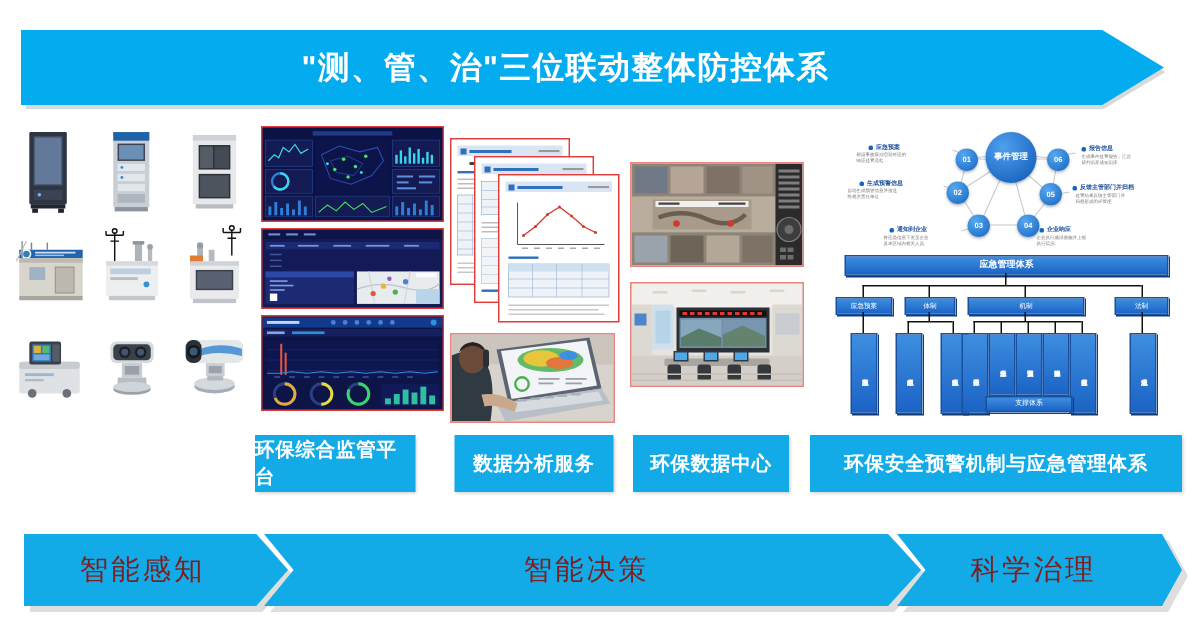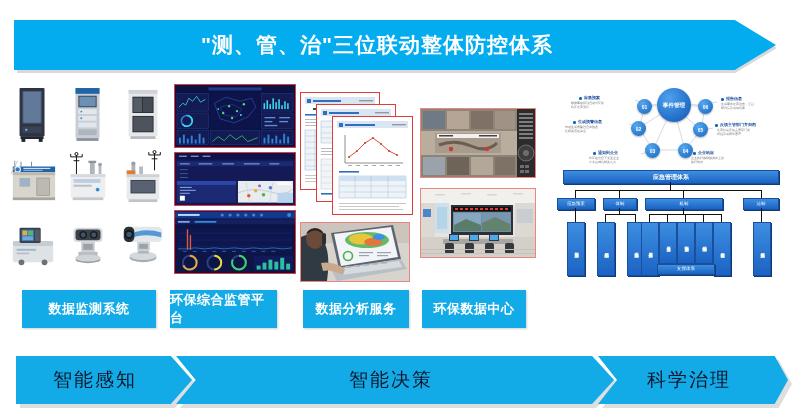--- a/index.html
+++ b/index.html
@@ -51,21 +51,21 @@
     position:absolute;top:0;height:38px;background:#12ABE8;
     display:flex;align-items:center;justify-content:center;
     color:#fff;font-size:13px;font-weight:bold;letter-spacing:.5px;
     box-shadow:1px 1px 2px rgba(0,0,0,.18);
   }
   
   .flowbar{position:absolute;left:0;top:352px;width:800px;height:58px;}
   .seg{
     position:absolute;top:4px;height:48px;background:#12ABE8;
     display:flex;align-items:center;justify-content:center;
-    color:#0f172a;font-size:19px;letter-spacing:2px;
+    color:#7f1d1d;font-size:19px;letter-spacing:2px;
   }
   .seg-shadow{position:absolute;top:8px;height:48px;background:#dedede;}
   
   .hub{position:absolute;left:0;top:0;width:250px;height:88px;}
   .tree{position:absolute;left:8px;top:86px;width:238px;height:112px;}
   .tbox{position:absolute;background:linear-gradient(180deg,#3d8ee0,#1b63c4);
         border:1px solid #1a4f9c;color:#fff;display:flex;align-items:center;
         justify-content:center;text-align:center;line-height:1.05;
         font-size:4.4px;box-shadow:1px 1px 0 #0e3d7d;}
   .tbox.v{writing-mode:vertical-rl;letter-spacing:0;}
@@ -827,31 +827,31 @@
       <div class="tbox v" style="left:124px;top:52px;width:16px;height:40px;">监测预警体系</div>
       <div class="tbox v" style="left:142px;top:52px;width:16px;height:40px;">物资保障体系</div>
       <div class="tbox v" style="left:160px;top:52px;width:16px;height:52px;">监督考核体系</div>
       <div class="tbox v" style="left:200px;top:52px;width:16px;height:52px;">应急法规体系</div>
       <div class="tbox" style="left:104px;top:94px;width:56px;height:9px;font-size:4.6px;">支撑体系</div>
     </div>
   </div>
 </div>
 
 <div class="labels">
-  <div class="label-box" style="left:22px;width:134px;">
-    <span>数据监测系统</span>
-  </div>
   <div class="label-box" style="left:170px;width:107px;">
     <span>环保综合监管平台</span>
   </div>
   <div class="label-box" style="left:422px;width:104px;">
     <span>环保数据中心</span>
   </div>
   <div class="label-box" style="left:303px;width:106px;">
     <span>数据分析服务</span>
+  </div>
+  <div class="label-box" style="left:540px;width:248px;">
+    <span>环保安全预警机制与应急管理体系</span>
   </div>
 </div>
 
 <div class="flowbar">
   <div class="seg-shadow" style="left:20px;width:176px;
        clip-path:polygon(0 0,88% 0,100% 50%,88% 100%,0 100%);"></div>
   <div class="seg" style="left:16px;width:176px;
        clip-path:polygon(0 0,88% 0,100% 50%,88% 100%,0 100%);">
     <span style="transform:translateX(-9px)">智能感知</span>
   </div>

